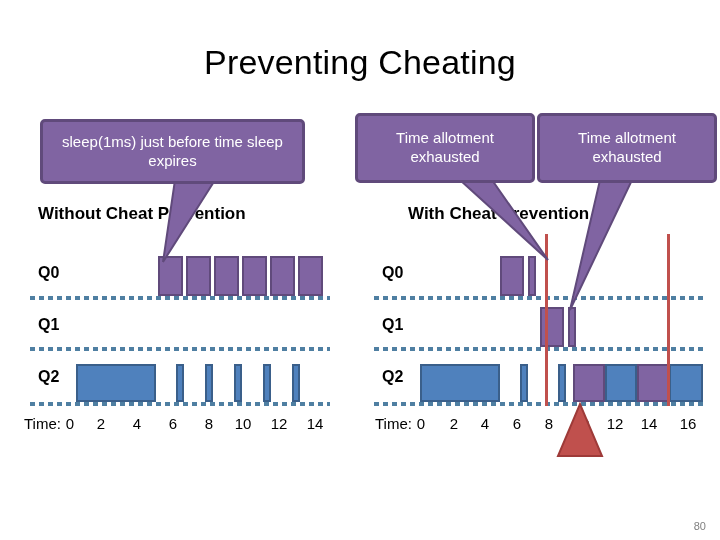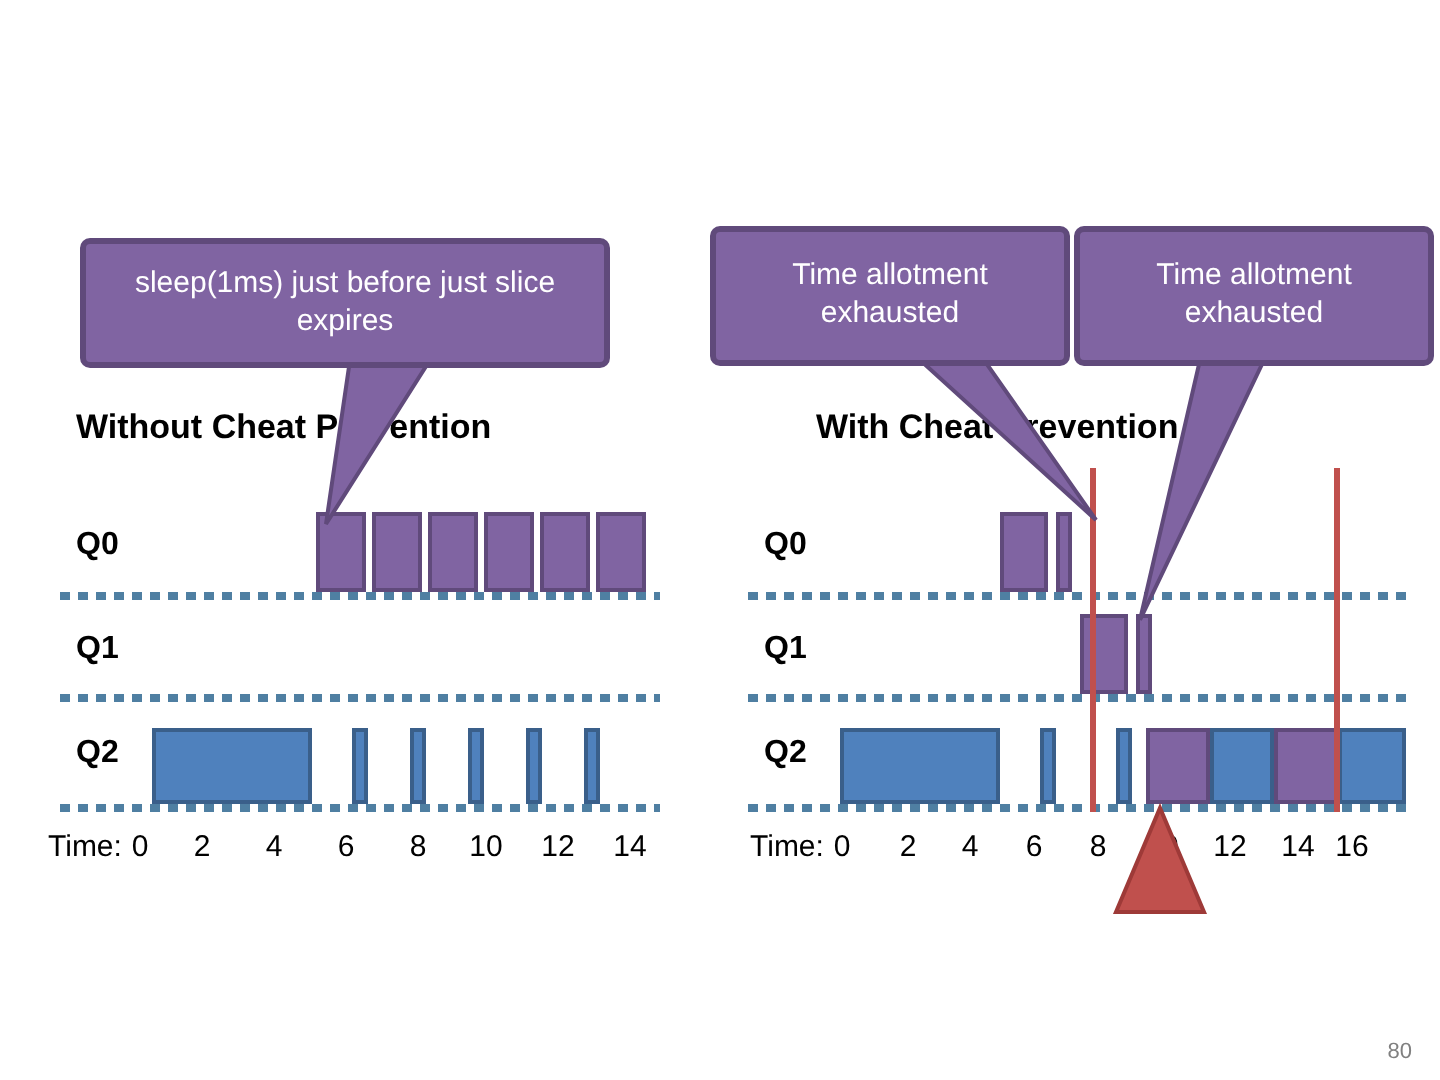--- a/index.html
+++ b/index.html
@@ -95,20 +95,21 @@
   .page-number {
     position: absolute; right: 14px; bottom: 8px;
     font-size: 11px; color: #808080;
   }
 </style>
 </head>
 <body>
 
 <div id="slide">
 
+  <div class="title">Preventing Cheating</div>
 
   <div class="panel" id="panel-left">
     <div class="section-heading" id="heading-left">Without Cheat Prevention</div>
 
     <div class="q-label" style="left:38px; top:264px;">Q0</div>
     <div class="q-label" style="left:38px; top:316px;">Q1</div>
     <div class="q-label" style="left:38px; top:368px;">Q2</div>
 
     <div class="dotted-line" style="left:30px; top:296px; width:300px;"></div>
     <div class="dotted-line" style="left:30px; top:347px; width:300px;"></div>
@@ -172,34 +173,34 @@
     <div class="axis" style="left:0px; top:415px; width:360px;">
       <span class="axis-title" style="left:15px;">Time:</span>
       <span class="tick" style="left:51px;  width:20px;">0</span>
       <span class="tick" style="left:84px;  width:20px;">2</span>
       <span class="tick" style="left:115px; width:20px;">4</span>
       <span class="tick" style="left:147px; width:20px;">6</span>
       <span class="tick" style="left:179px; width:20px;">8</span>
       <span class="tick" style="left:209px; width:24px;">10</span>
       <span class="tick" style="left:243px; width:24px;">12</span>
       <span class="tick" style="left:277px; width:24px;">14</span>
-      <span class="tick" style="left:304px; width:24px;">16</span>
+      <span class="tick" style="left:316px; width:24px;">16</span>
     </div>
   </div>
 
   <svg id="tails" viewBox="0 0 720 540">
 
     <polygon points="175,180 215,180 163,262" fill="#8064A2" stroke="#604A7B" stroke-width="2"></polygon>
 
     <polygon points="460,180 492,180 548,260" fill="#8064A2" stroke="#604A7B" stroke-width="2"></polygon>
 
     <polygon points="600,180 632,180 570,310" fill="#8064A2" stroke="#604A7B" stroke-width="2"></polygon>
 
     <polygon points="558,456 602,456 580,404" fill="#C0504D" stroke="#9E3A38" stroke-width="2"></polygon>
   </svg>
 
-  <div class="callout" id="callout-sleep">sleep(1ms) just before just slice expires</div>
+  <div class="callout" id="callout-sleep">sleep(1ms) just before time sleep expires</div>
   <div class="callout" id="callout-allot-1">Time allotment exhausted</div>
   <div class="callout" id="callout-allot-2">Time allotment exhausted</div>
 
   <div class="page-number">80</div>
 
 </div>
 
 </body></html>

